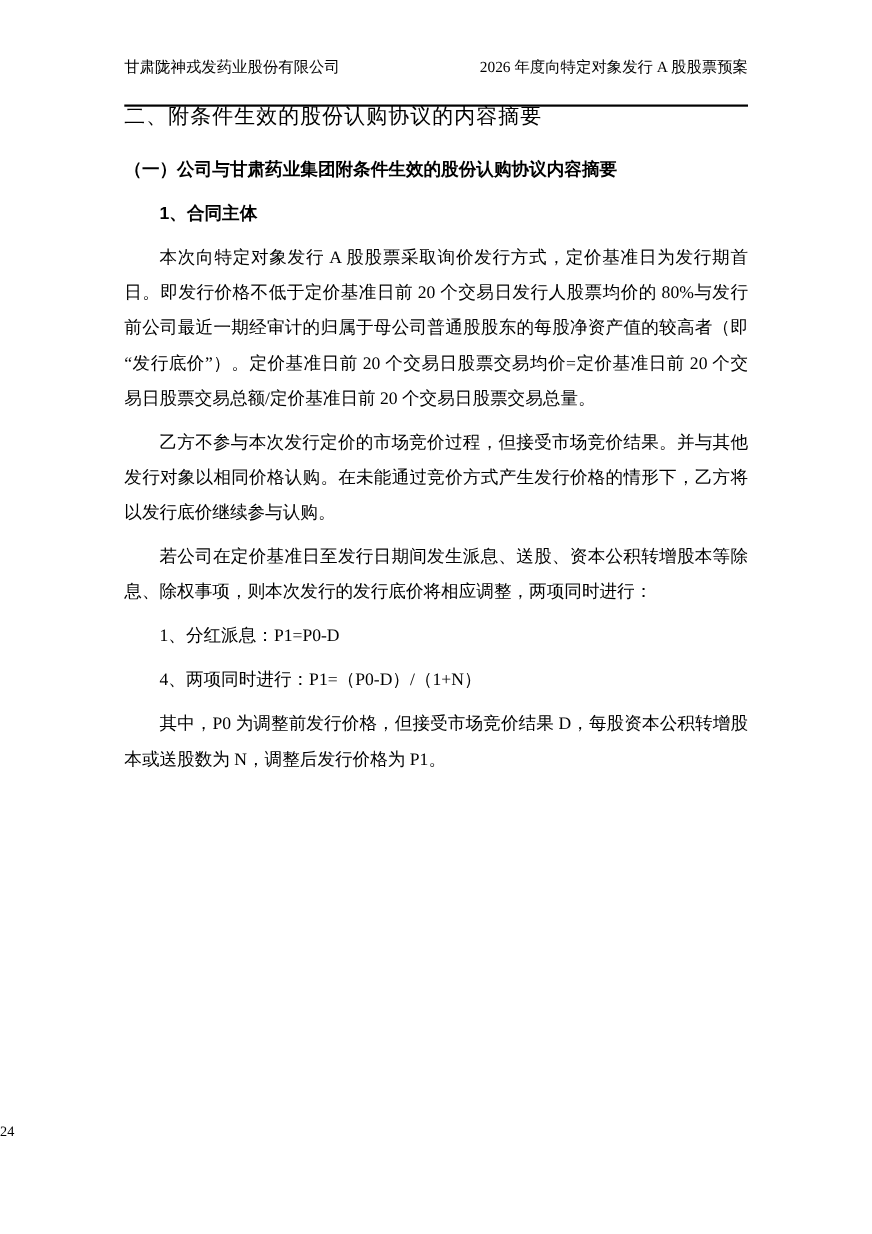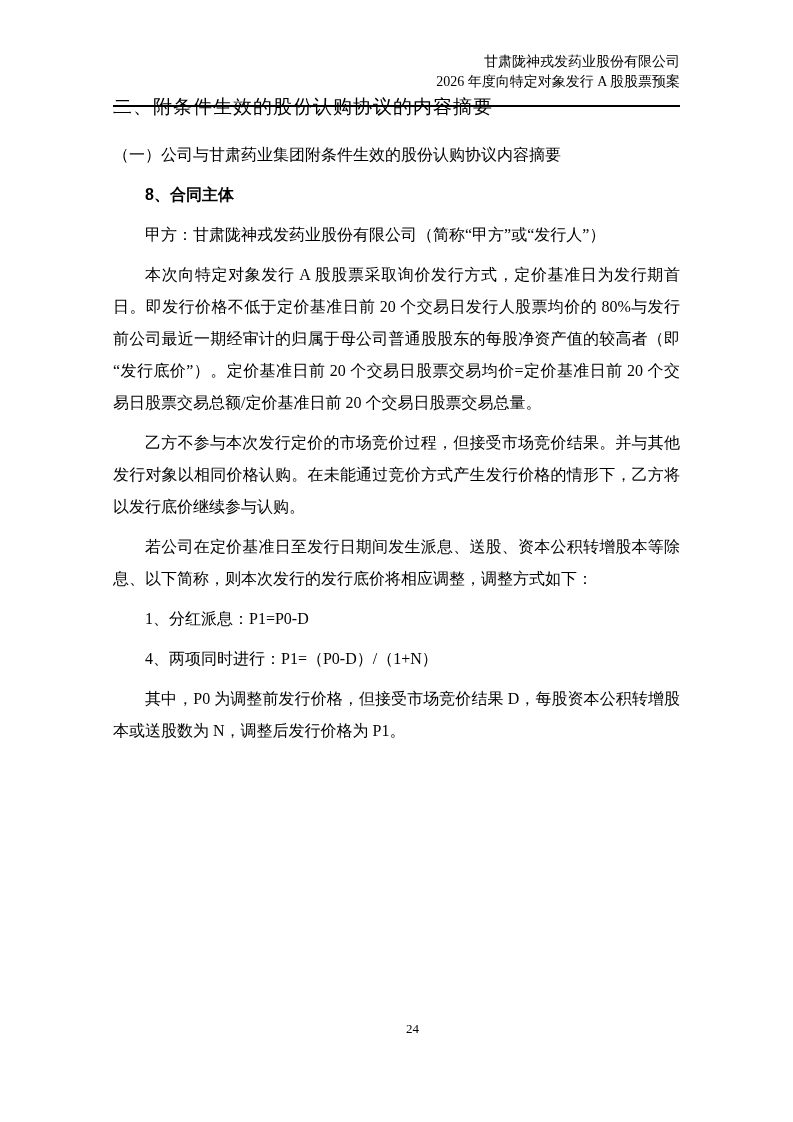--- a/index.html
+++ b/index.html
@@ -17,23 +17,22 @@
   .page-header {
     position: absolute;
     left: 113px;
     right: 113px;
     top: 52px;
     display: flex;
     justify-content: space-between;
     align-items: flex-end;
     font-size: 14px;
     line-height: 20px;
-    padding-bottom: 13px;
+    padding-bottom: 23px;
     border-bottom: 2px solid #000000;
-    flex-direction: column;
   }
   .page-header .hdr-left { white-space: nowrap; }
   .page-header .hdr-right { white-space: nowrap; }
   .content {
     position: absolute;
     left: 113px;
     right: 113px;
     top: 77px;
   }
   .doc-title {
@@ -47,21 +46,21 @@
   .para {
     font-size: 16px;
     line-height: 32px;
     text-align: justify;
     text-justify: inter-character;
     text-indent: 2em;
     margin: 0 0 8px 0;
   }
   .h2 {
     font-family: "Liberation Sans", "DejaVu Sans", sans-serif;
-    font-weight: normal;
+    font-weight: bold;
     font-size: 16px;
     line-height: 32px;
     margin: 0 0 8px 0;
   }
   .h3 {
     font-family: "Liberation Sans", "DejaVu Sans", sans-serif;
     font-weight: bold;
     font-size: 16px;
     line-height: 32px;
     text-indent: 2em;
@@ -71,53 +70,51 @@
     font-size: 16px;
     line-height: 32px;
     text-indent: 2em;
     margin: 0 0 8px 0;
   }
   .page-footer {
     position: absolute;
     left: 0;
     right: 0;
     top: 1020px;
-    text-align: center;
+    text-align: left;
     font-size: 13px;
     line-height: 18px;
-    padding-left: 32px;
   }
 </style>
 </head>
 <body>
 
 <div class="page">
 
   <div class="page-header">
     <span class="hdr-left">甘肃陇神戎发药业股份有限公司</span>
     <span class="hdr-right">2026 年度向特定对象发行 A 股股票预案</span>
   </div>
 
   <div class="content">
     <div class="doc-title">二、附条件生效的股份认购协议的内容摘要</div>
 
 
     <div class="h2">（一）公司与甘肃药业集团附条件生效的股份认购协议内容摘要</div>
 
-    <div class="h3">8、合同主体</div>
+    <div class="h3">1、合同主体</div>
 
-    <div class="line">甲方：甘肃陇神戎发药业股份有限公司（简称“甲方”或“发行人”）</div>
 
 
 
     <div class="para">本次向特定对象发行 A 股股票采取询价发行方式，定价基准日为发行期首日。即发行价格不低于定价基准日前 20 个交易日发行人股票均价的 80%与发行前公司最近一期经审计的归属于母公司普通股股东的每股净资产值的较高者（即“发行底价”）。定价基准日前 20 个交易日股票交易均价=定价基准日前 20 个交易日股票交易总额/定价基准日前 20 个交易日股票交易总量。</div>
 
     <div class="para">乙方不参与本次发行定价的市场竞价过程，但接受市场竞价结果。并与其他发行对象以相同价格认购。在未能通过竞价方式产生发行价格的情形下，乙方将以发行底价继续参与认购。</div>
 
-    <div class="para">若公司在定价基准日至发行日期间发生派息、送股、资本公积转增股本等除息、以下简称，则本次发行的发行底价将相应调整，调整方式如下：</div>
+    <div class="para">若公司在定价基准日至发行日期间发生派息、送股、资本公积转增股本等除息、除权事项，则本次发行的发行底价将相应调整，两项同时进行：</div>
 
     <div class="line">1、分红派息：P1=P0-D</div>
 
 
     <div class="line">4、两项同时进行：P1=（P0-D）/（1+N）</div>
 
     <div class="para">其中，P0 为调整前发行价格，但接受市场竞价结果 D，每股资本公积转增股本或送股数为 N，调整后发行价格为 P1。</div>
   </div>
 
   <div class="page-footer">

